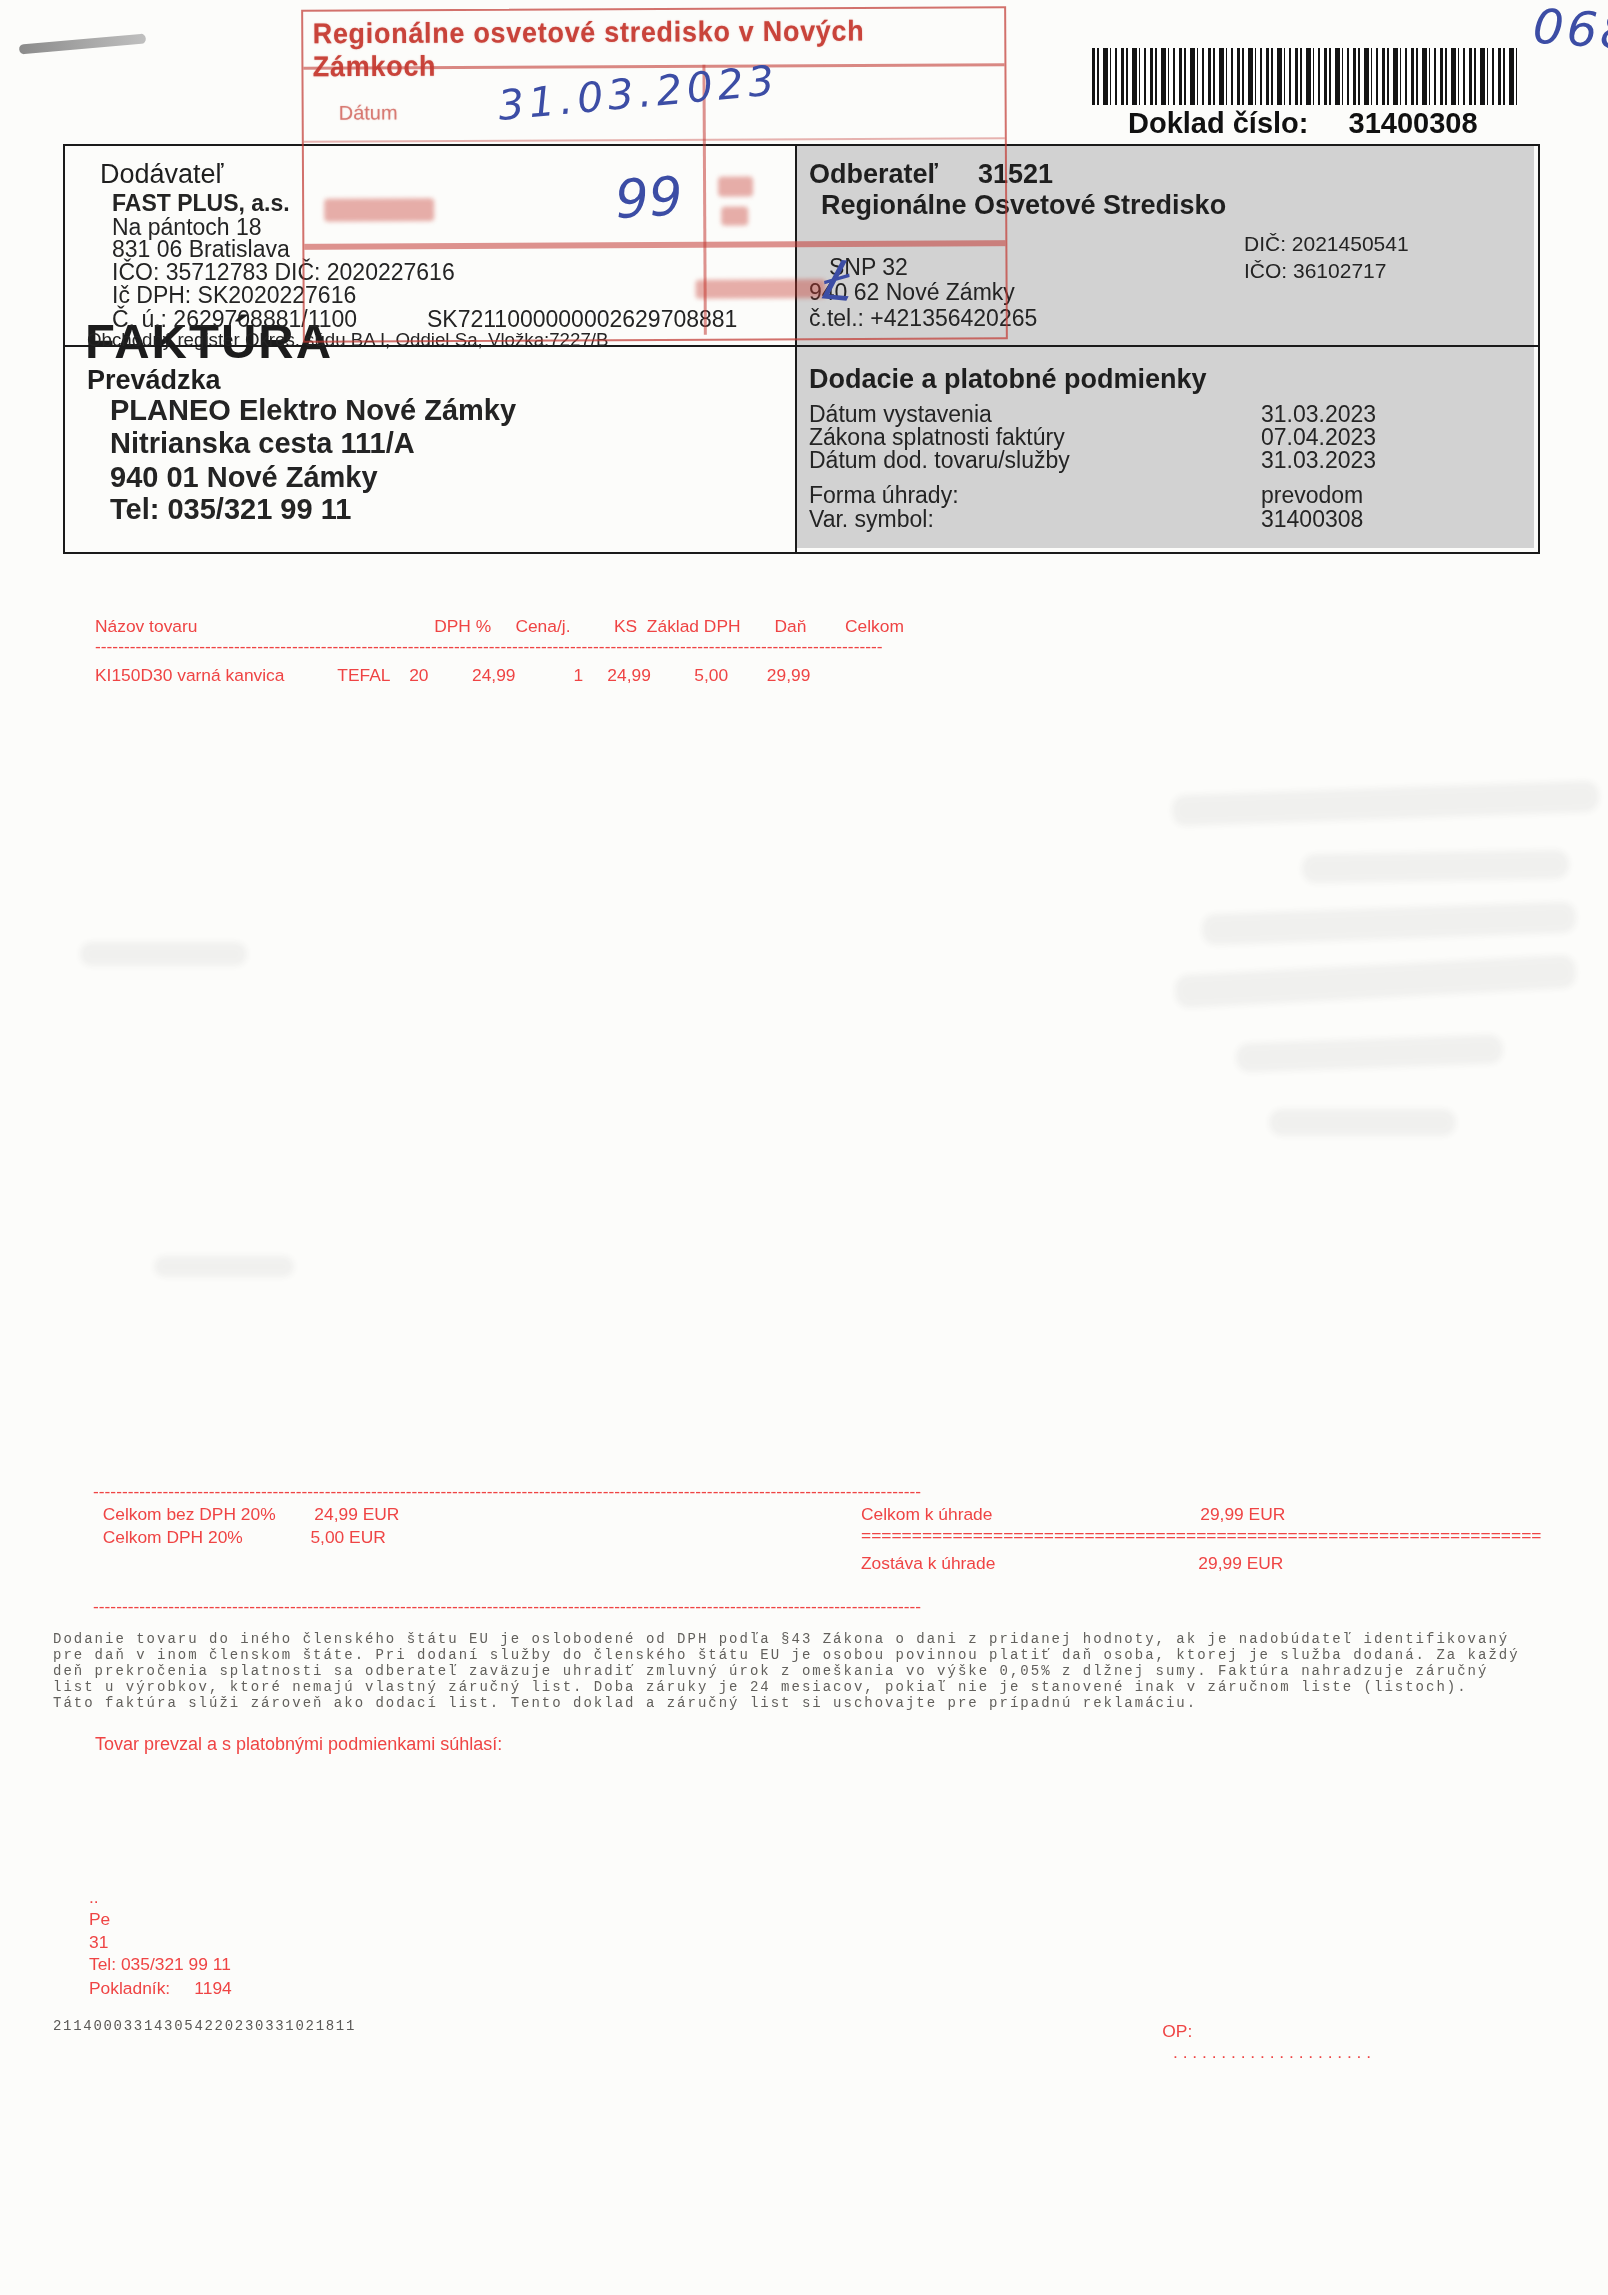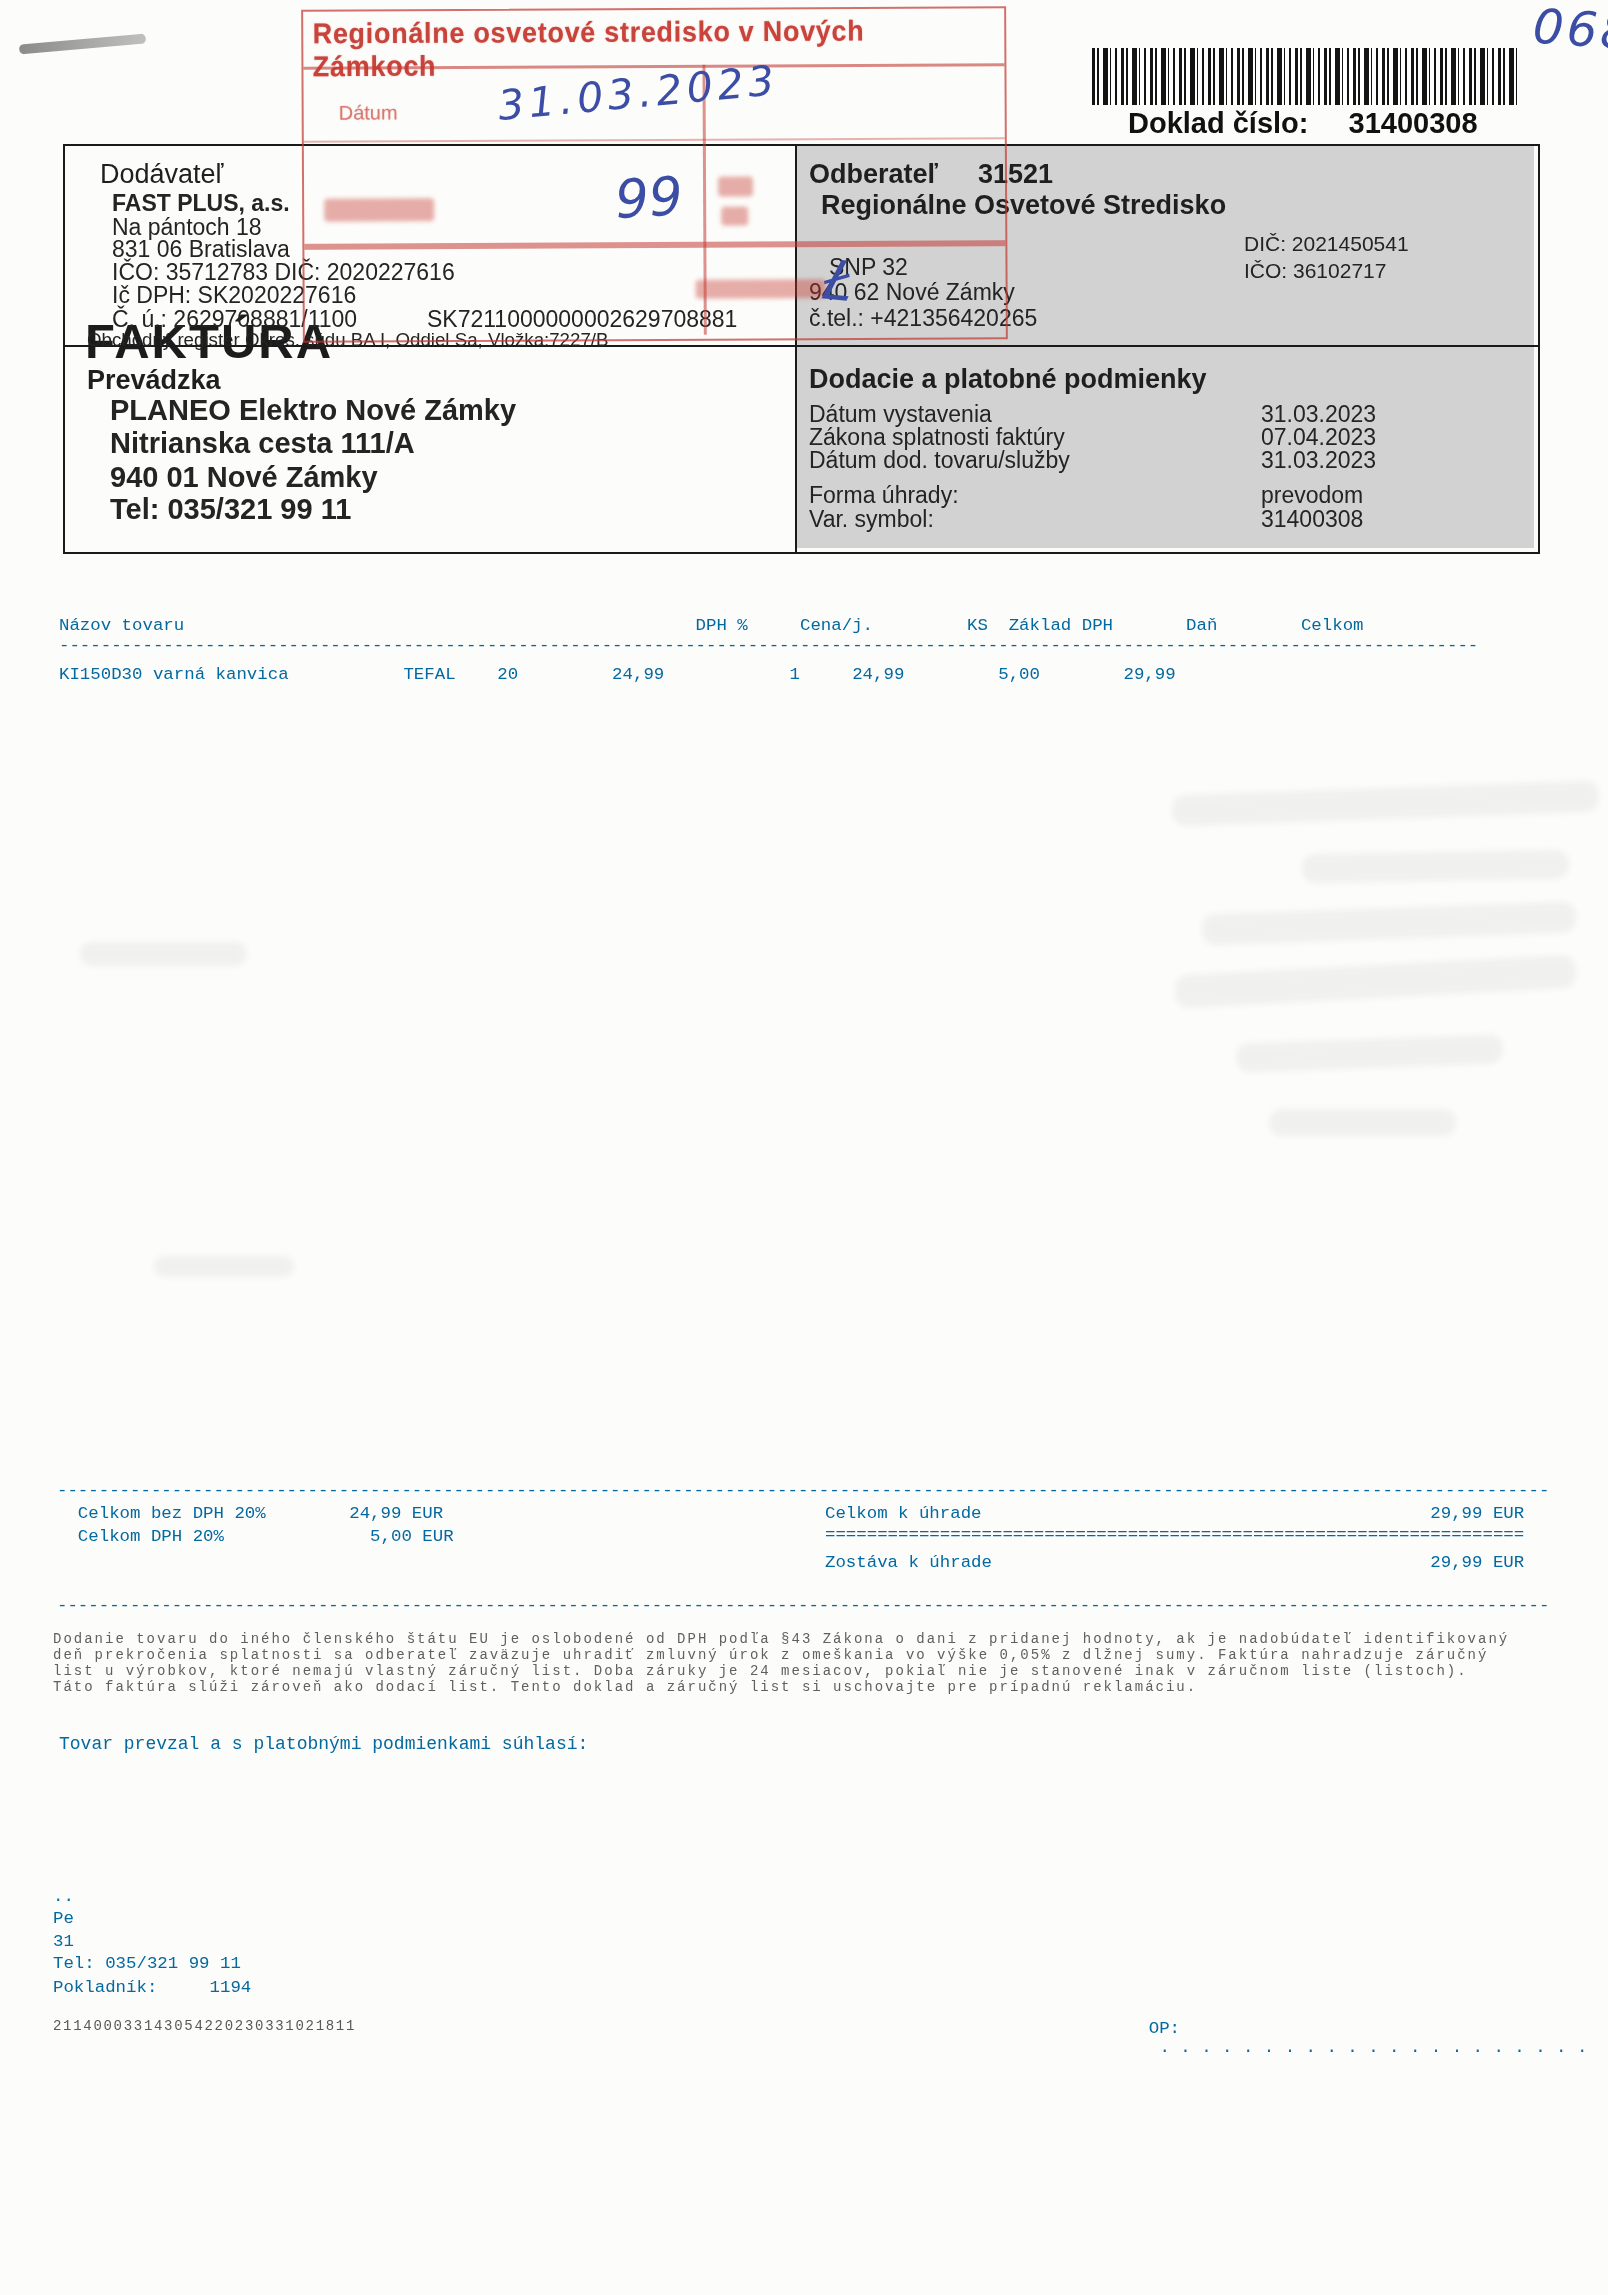--- a/index.html
+++ b/index.html
@@ -12,21 +12,21 @@
   .bold{font-weight:bold;}
   .addr{font-size:23px;}
   .small{font-size:18.7px;}
   .doklad{font-size:29px;font-weight:bold;color:#111;margin-left:38px;}
   
   .graybox{position:absolute;left:797px;top:146px;width:737px;height:402px;background:#d2d2d2;}
   .box-outer{position:absolute;left:63px;top:144px;width:1473px;height:406px;border:2px solid #1a1a1a;}
   .vline{position:absolute;left:795px;top:144px;width:2px;height:408px;background:#1a1a1a;}
   .hline{position:absolute;left:63px;top:345px;width:1475px;height:2px;background:#1a1a1a;}
   
-  .mono{font-family:Liberation Mono, monospace;white-space:pre;color:#0369a1;font-size:17.4px;}
+  .mono{font-family:Liberation Sans, sans-serif;white-space:pre;color:#ef4444;font-size:17.4px;margin-left:36px;}
   .legal{font-family:"Liberation Mono","DejaVu Sans Mono",monospace;white-space:pre;color:#62605c;
          font-size:14px;letter-spacing:2px;line-height:16px;}
   .code{font-family:"Liberation Mono","DejaVu Sans Mono",monospace;white-space:pre;color:#5a5856;
         font-size:14px;letter-spacing:1.7px;}
   
   .barcode{position:absolute;left:1092px;top:48px;width:427px;height:57px;
     background:repeating-linear-gradient(90deg,#141414 0 3.3px,#fff 3.3px 5.3px,#141414 5.3px 6.7px,#fff 6.7px 10.7px,
     #141414 10.7px 16px,#fff 16px 18px,#141414 18px 19.4px,#fff 19.4px 23px,#141414 23px 25px,#fff 25px 29px);}
   
   .stamp{position:absolute;left:302px;top:8px;width:701px;height:329px;
@@ -135,20 +135,21 @@
   <div class="abs mono" style="left:57px;top:1481px;">-----------------------------------------------------------------------------------------------------------------------------------------------</div>
   <div class="abs mono" style="left:57px;top:1504px;">  Celkom bez DPH 20%        24,99 EUR</div>
   <div class="abs mono" style="left:57px;top:1527px;">  Celkom DPH 20%              5,00 EUR</div>
   <div class="abs mono" style="left:825px;top:1504px;">Celkom k úhrade                                           29,99 EUR</div>
   <div class="abs mono" style="left:825px;top:1525px;">===================================================================</div>
   <div class="abs mono" style="left:825px;top:1553px;">Zostáva k úhrade                                          29,99 EUR</div>
   <div class="abs mono" style="left:57px;top:1596px;">-----------------------------------------------------------------------------------------------------------------------------------------------</div>
 
   <div class="abs" style="left:53px;top:1631px;">
     <div class="legal">Dodanie tovaru do iného členského štátu EU je oslobodené od DPH podľa §43 Zákona o dani z pridanej hodnoty, ak je nadobúdateľ identifikovaný</div>
+    <div class="legal">pre daň v inom členskom štáte. Pri dodaní služby do členského štátu EU je osobou povinnou platiť daň osoba, ktorej je služba dodaná. Za každý</div>
     <div class="legal">deň prekročenia splatnosti sa odberateľ zaväzuje uhradiť zmluvný úrok z omeškania vo výške 0,05% z dlžnej sumy. Faktúra nahradzuje záručný</div>
     <div class="legal">list u výrobkov, ktoré nemajú vlastný záručný list. Doba záruky je 24 mesiacov, pokiaľ nie je stanovené inak v záručnom liste (listoch).</div>
     <div class="legal">Táto faktúra slúži zároveň ako dodací list. Tento doklad a záručný list si uschovajte pre prípadnú reklamáciu.</div>
   </div>
 
   <div class="abs mono" style="left:59px;top:1734px;font-size:18px;">Tovar prevzal a s platobnými podmienkami súhlasí:</div>
 
   <div class="abs mono" style="left:53px;top:1887px;">..</div>
   <div class="abs mono" style="left:53px;top:1909px;">Pe</div>
   <div class="abs mono" style="left:53px;top:1932px;">31</div>

